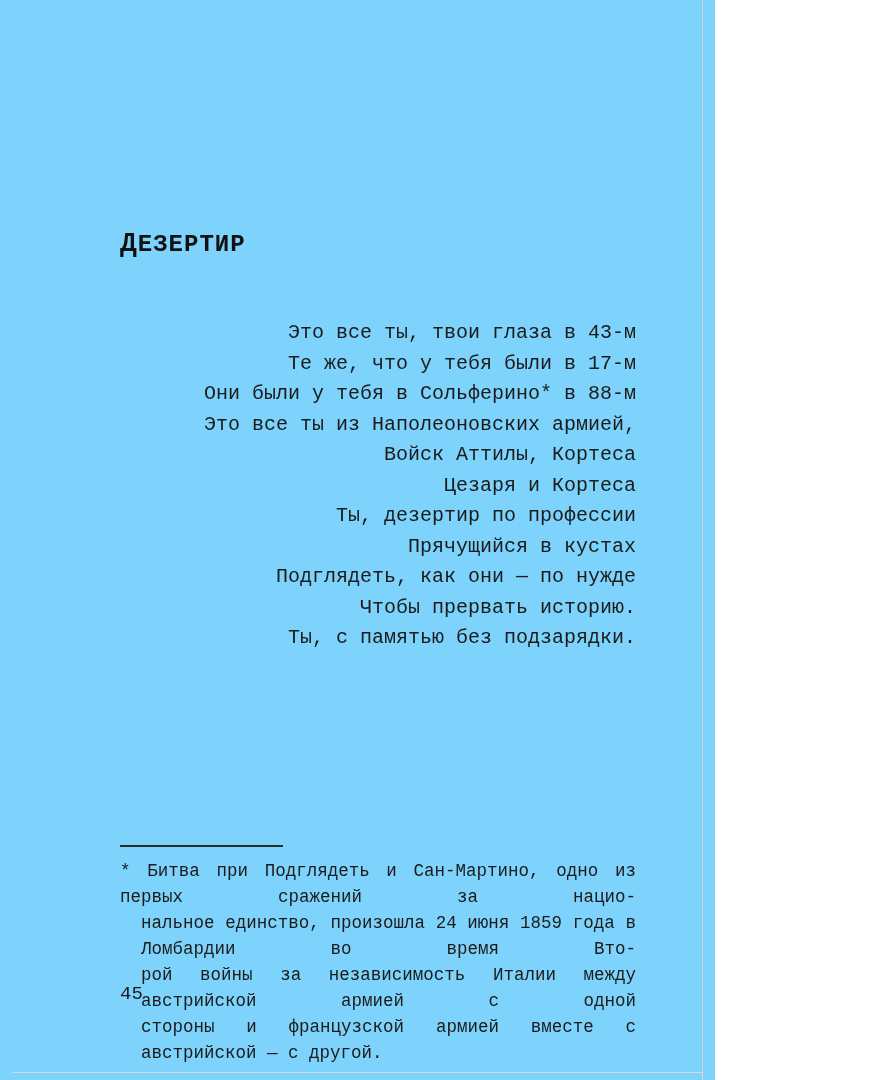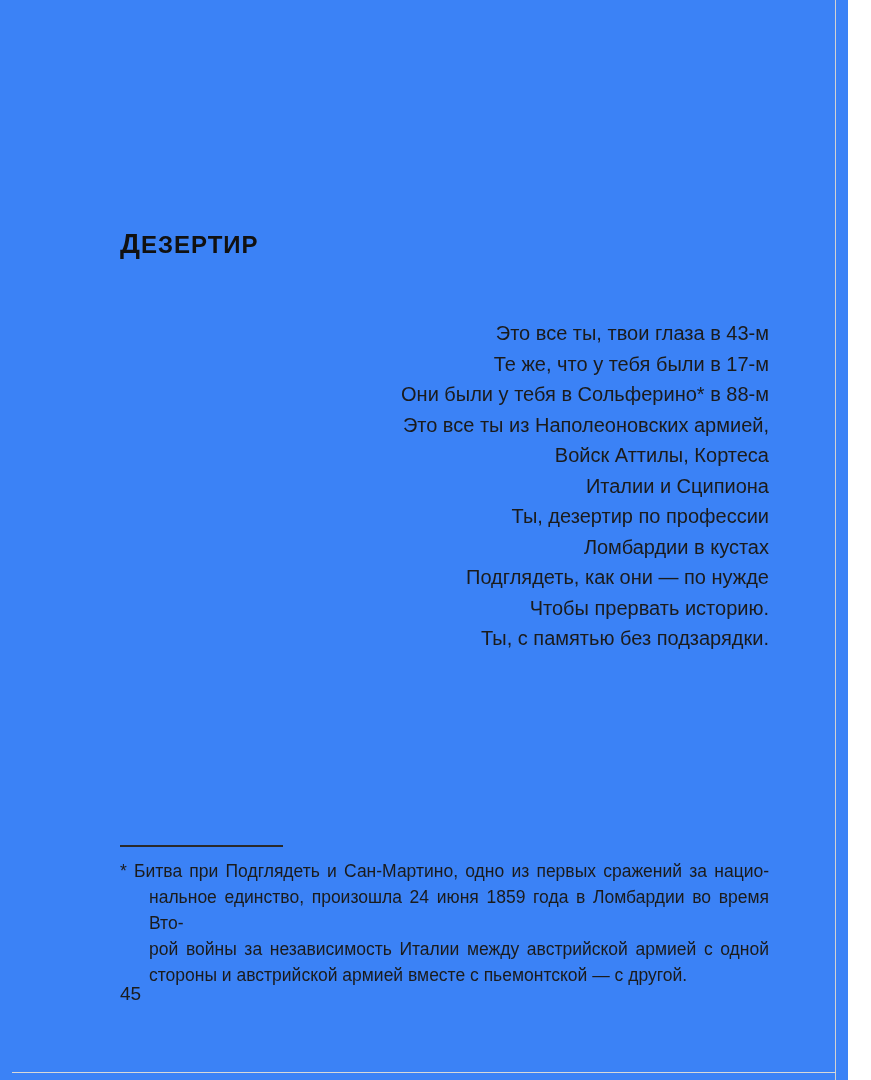--- a/index.html
+++ b/index.html
@@ -2,24 +2,24 @@
 <html><head>
 <meta charset="utf-8">
 <style>
   html, body {
     margin: 0;
     padding: 0;
     background: #ffffff;
   }
   .page {
     position: relative;
-    width: 848px;
+    width: 715px;
     height: 1080px;
-    background: #3b82f6;
-    font-family: Liberation Sans, sans-serif;
+    background: #7dd3fc;
+    font-family: Liberation Mono, monospace;
     color: #1b1b1b;
     overflow: hidden;
     box-sizing: border-box;
   }
   
   .edge-right {
     position: absolute;
     top: 0;
     right: 12px;
     width: 1px;
@@ -75,21 +75,21 @@
   .footnote {
     font-size: 17.5px;
     line-height: 26px;
     color: #1b1b1b;
   }
   .footnote-line {
     text-align: justify;
     text-align-last: justify;
   }
   .footnote-line + .footnote-line {
-    margin-left: 29px;
+    margin-left: 21px;
   }
   .footnote-line:last-child {
     text-align-last: left;
   }
   .page-number {
     position: absolute;
     left: 120px;
     top: 983px;
     font-size: 19px;
     color: #1b1b1b;
@@ -104,33 +104,33 @@
   <div class="edge-bottom"></div>
 
   <h1 class="poem-title">ДЕЗЕРТИР</h1>
 
   <div class="poem">
       <div class="poem-line">Это все ты, твои глаза в 43-м</div>
       <div class="poem-line">Те же, что у тебя были в 17-м</div>
       <div class="poem-line">Они были у тебя в Сольферино* в 88-м</div>
       <div class="poem-line">Это все ты из Наполеоновских армией,</div>
       <div class="poem-line">Войск Аттилы, Кортеса</div>
-      <div class="poem-line">Италии и Сципиона</div>
+      <div class="poem-line">Цезаря и Кортеса</div>
       <div class="poem-line">Ты, дезертир по профессии</div>
-      <div class="poem-line">Ломбардии в кустах</div>
+      <div class="poem-line">Прячущийся в кустах</div>
       <div class="poem-line">Подглядеть, как они — по нужде</div>
       <div class="poem-line">Чтобы прервать историю.</div>
       <div class="poem-line">Ты, с памятью без подзарядки.</div>
     </div>
 
   <div class="footnote-block">
     <div class="footnote-rule"></div>
     <div class="footnote">
         <div class="footnote-line">* Битва при Подглядеть и Сан-Мартино, одно из первых сражений за нацио-</div>
         <div class="footnote-line">нальное единство, произошла 24 июня 1859 года в Ломбардии во время Вто-</div>
         <div class="footnote-line">рой войны за независимость Италии между австрийской армией с одной</div>
-        <div class="footnote-line">стороны и австрийской армией вместе с пьемонтской — с другой.</div>
+        <div class="footnote-line">стороны и французской армией вместе с австрийской — с другой.</div>
       </div>
   </div>
 
   <div class="page-number">45</div>
 
 </div>
 
 </body></html>

